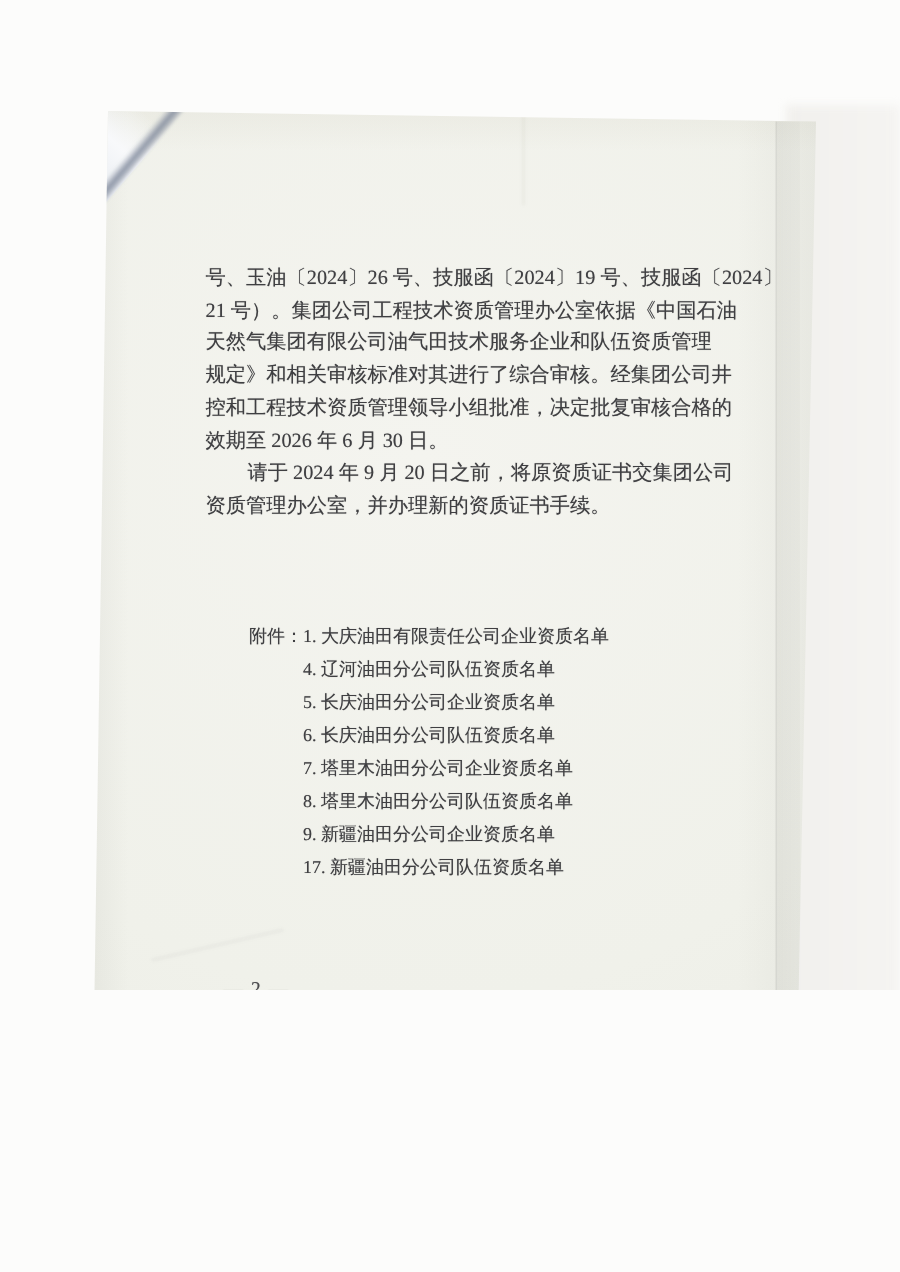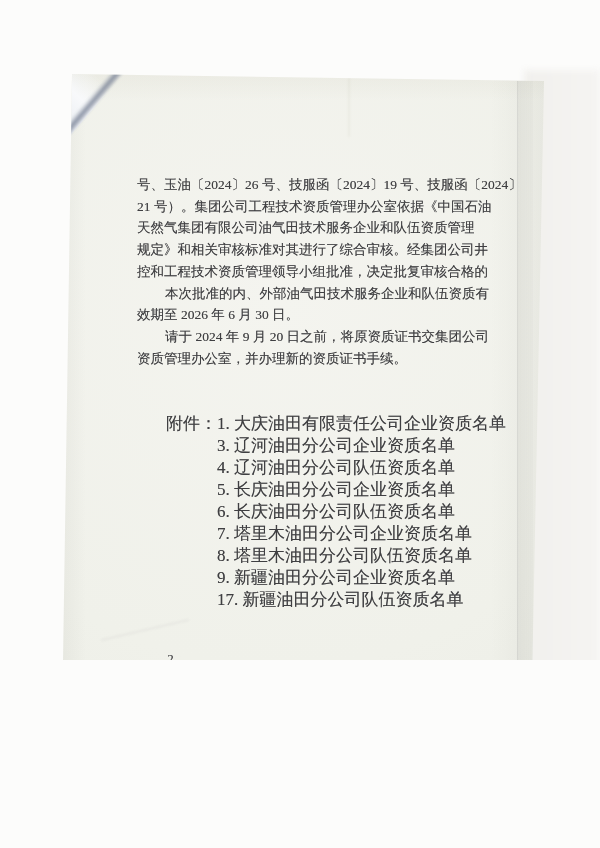--- a/index.html
+++ b/index.html
@@ -80,21 +80,21 @@
   .body-text {
     position: absolute; left: 75px; top: 101px; width: 350px;
     font-size: 13.5px; line-height: 21.7px;
     color: #3f3f42;
     text-shadow: 0 0 0.5px rgba(70,70,70,0.55);
   }
   .body-text .line { white-space: nowrap; }
   .body-text .indent { padding-left: 28px; }
   .attachments {
     position: absolute; left: 104px; top: 340px;
-    font-size: 17px; line-height: 22px;
+    font-size: 12px; line-height: 22px;
     color: #3f3f42;
     text-shadow: 0 0 0.5px rgba(70,70,70,0.55);
   }
   .attachments .line { white-space: nowrap; }
   .attachments .rest { padding-left: 3em; }
   .page-footer {
     position: absolute; left: 87px; top: 578px;
     font-size: 13px; letter-spacing: 1px;
     color: #4b4b4e;
     text-shadow: 0 0 0.5px rgba(70,70,70,0.5);
@@ -114,29 +114,27 @@
     <div class="right-strip"></div>
     <div class="crease-a"></div>
     <div class="crease-b"></div>
 
     <div class="body-text">
       <div class="line">号、玉油〔2024〕26 号、技服函〔2024〕19 号、技服函〔2024〕</div>
       <div class="line">21 号）。集团公司工程技术资质管理办公室依据《中国石油</div>
       <div class="line">天然气集团有限公司油气田技术服务企业和队伍资质管理</div>
       <div class="line">规定》和相关审核标准对其进行了综合审核。经集团公司井</div>
       <div class="line">控和工程技术资质管理领导小组批准，决定批复审核合格的</div>
-      <div class="line indent">本次批准的内、外部油气田技术服务企业和队伍资质有</div>
       <div class="line">效期至 2026 年 6 月 30 日。</div>
       <div class="line indent">请于 2024 年 9 月 20 日之前，将原资质证书交集团公司</div>
       <div class="line">资质管理办公室，并办理新的资质证书手续。</div>
     </div>
 
     <div class="attachments">
       <div class="line first"><span>附件：</span><span>1. 大庆油田有限责任公司企业资质名单</span></div>
-      <div class="line rest">3. 辽河油田分公司企业资质名单</div>
       <div class="line rest">4. 辽河油田分公司队伍资质名单</div>
       <div class="line rest">5. 长庆油田分公司企业资质名单</div>
       <div class="line rest">6. 长庆油田分公司队伍资质名单</div>
       <div class="line rest">7. 塔里木油田分公司企业资质名单</div>
       <div class="line rest">8. 塔里木油田分公司队伍资质名单</div>
       <div class="line rest">9. 新疆油田分公司企业资质名单</div>
       <div class="line rest">17. 新疆油田分公司队伍资质名单</div>
     </div>
 
     <div class="page-footer">— 2 —</div>

